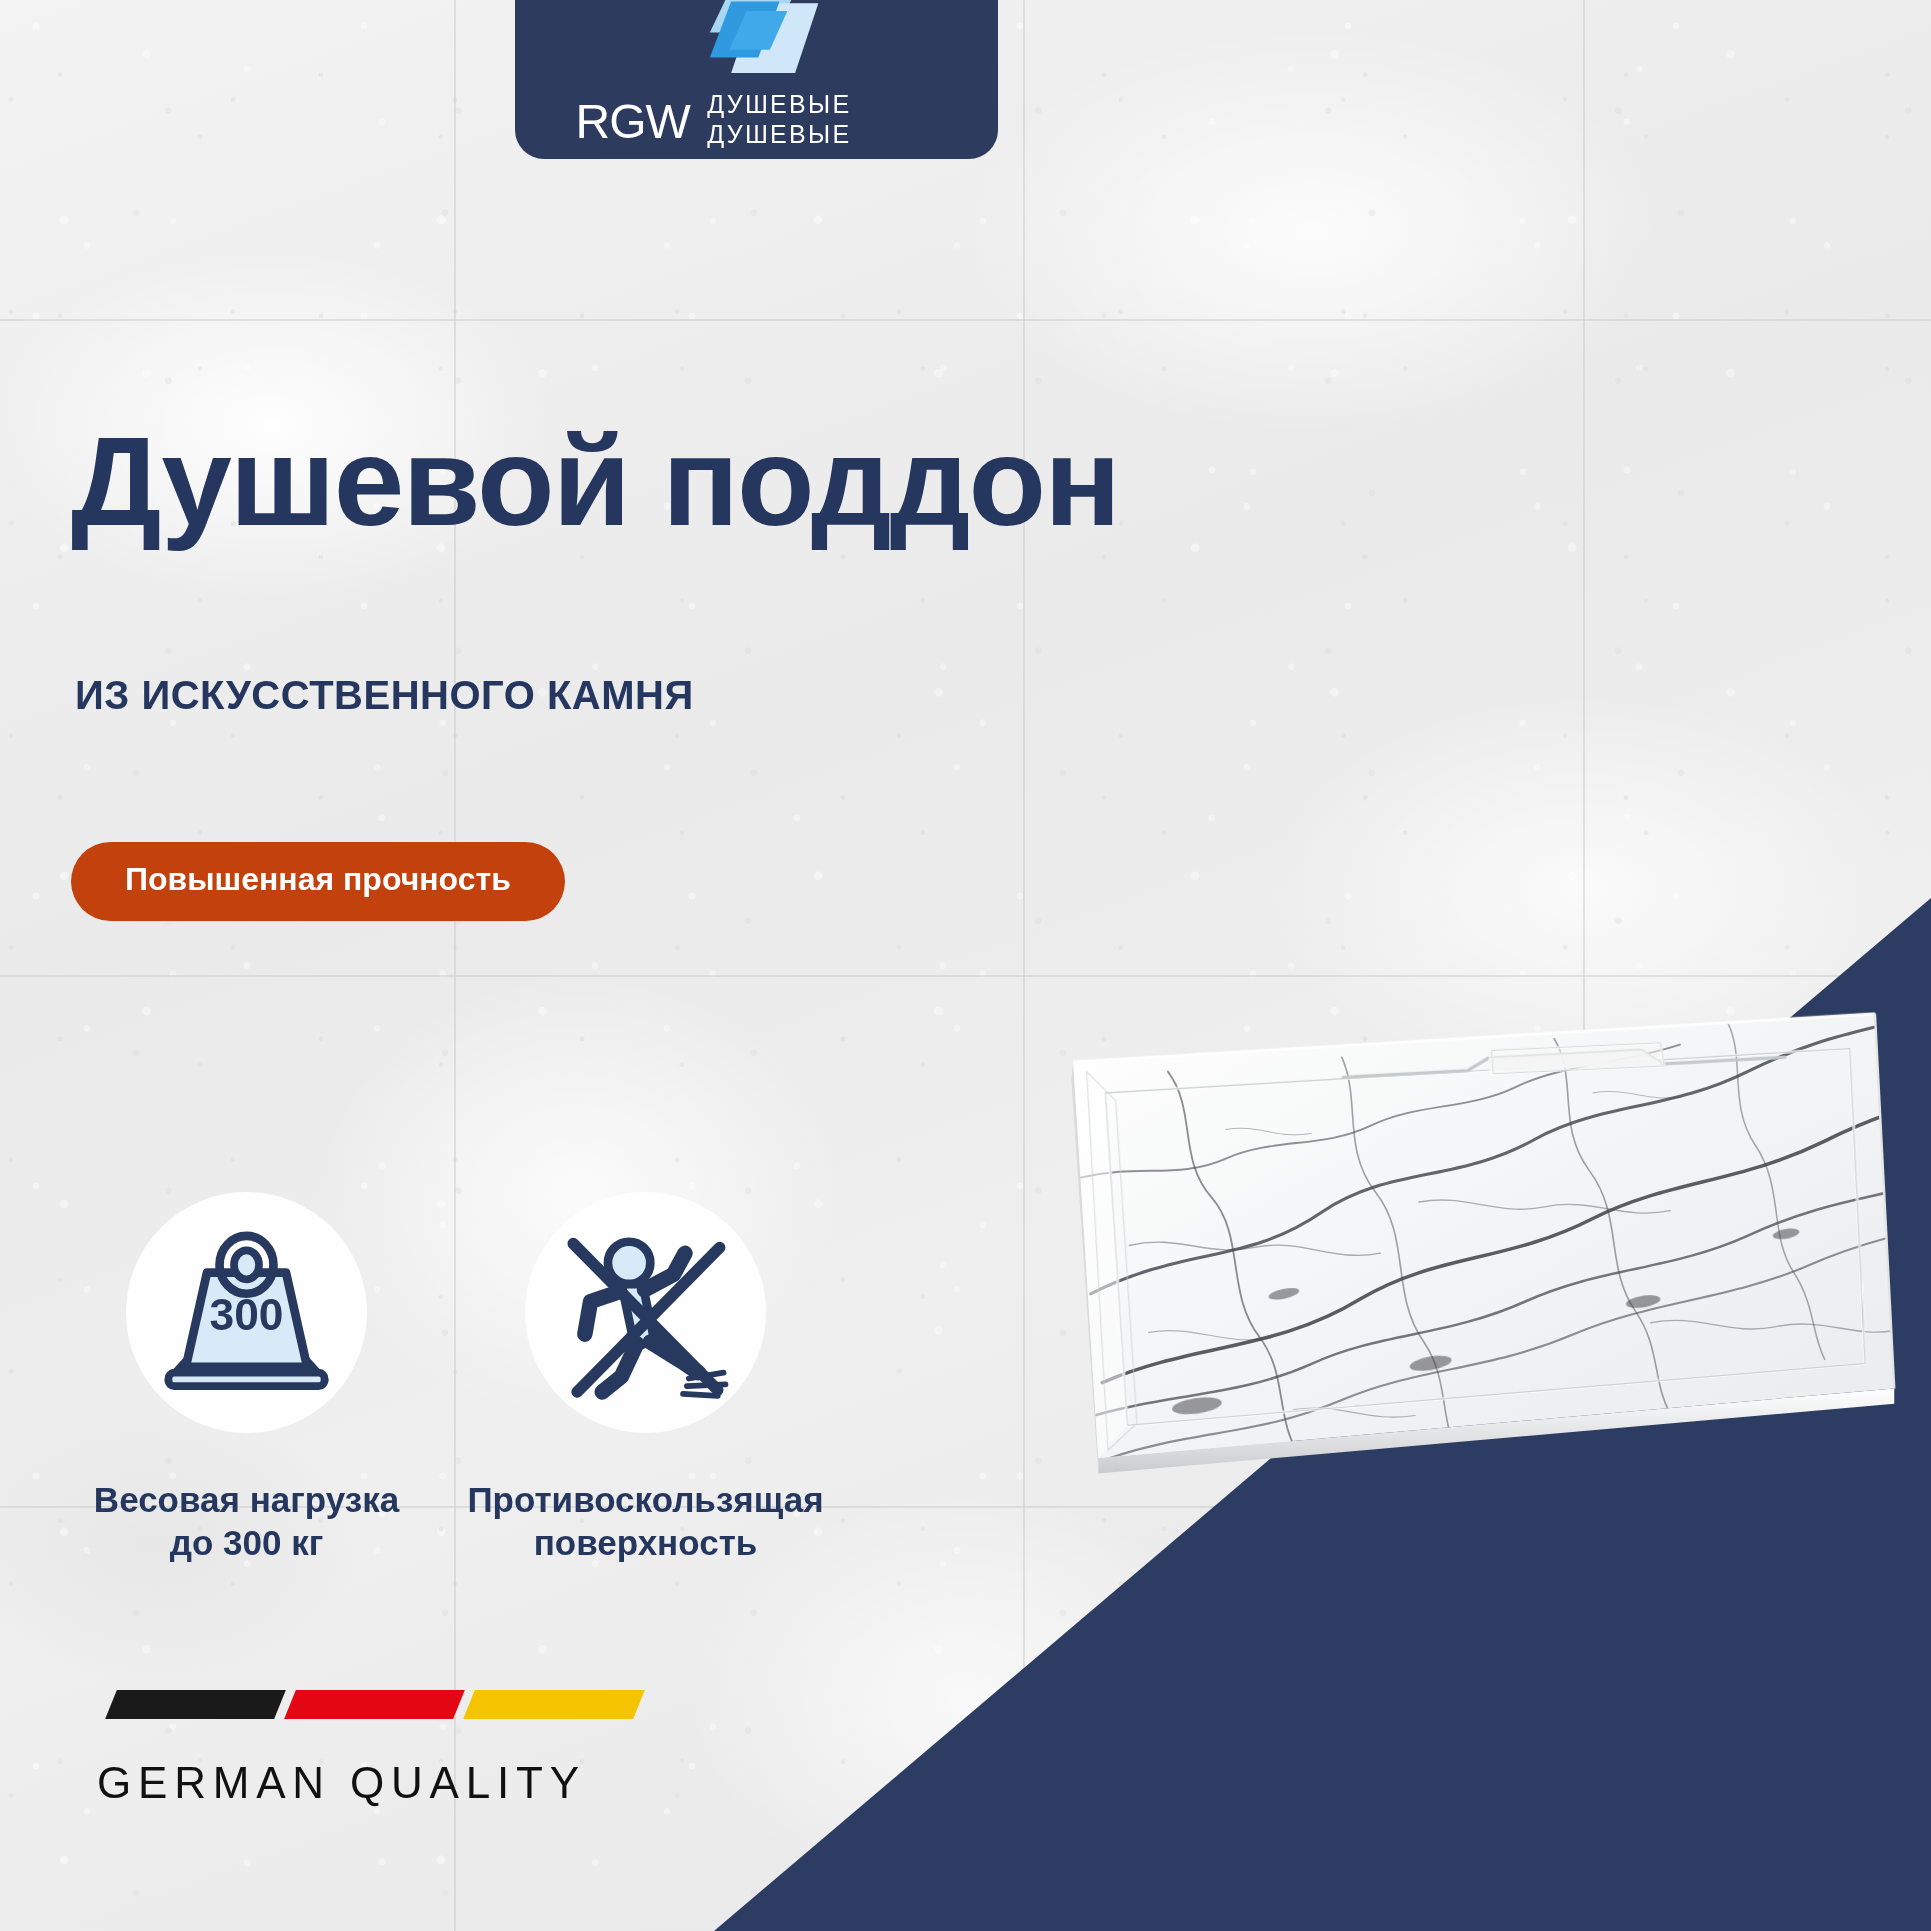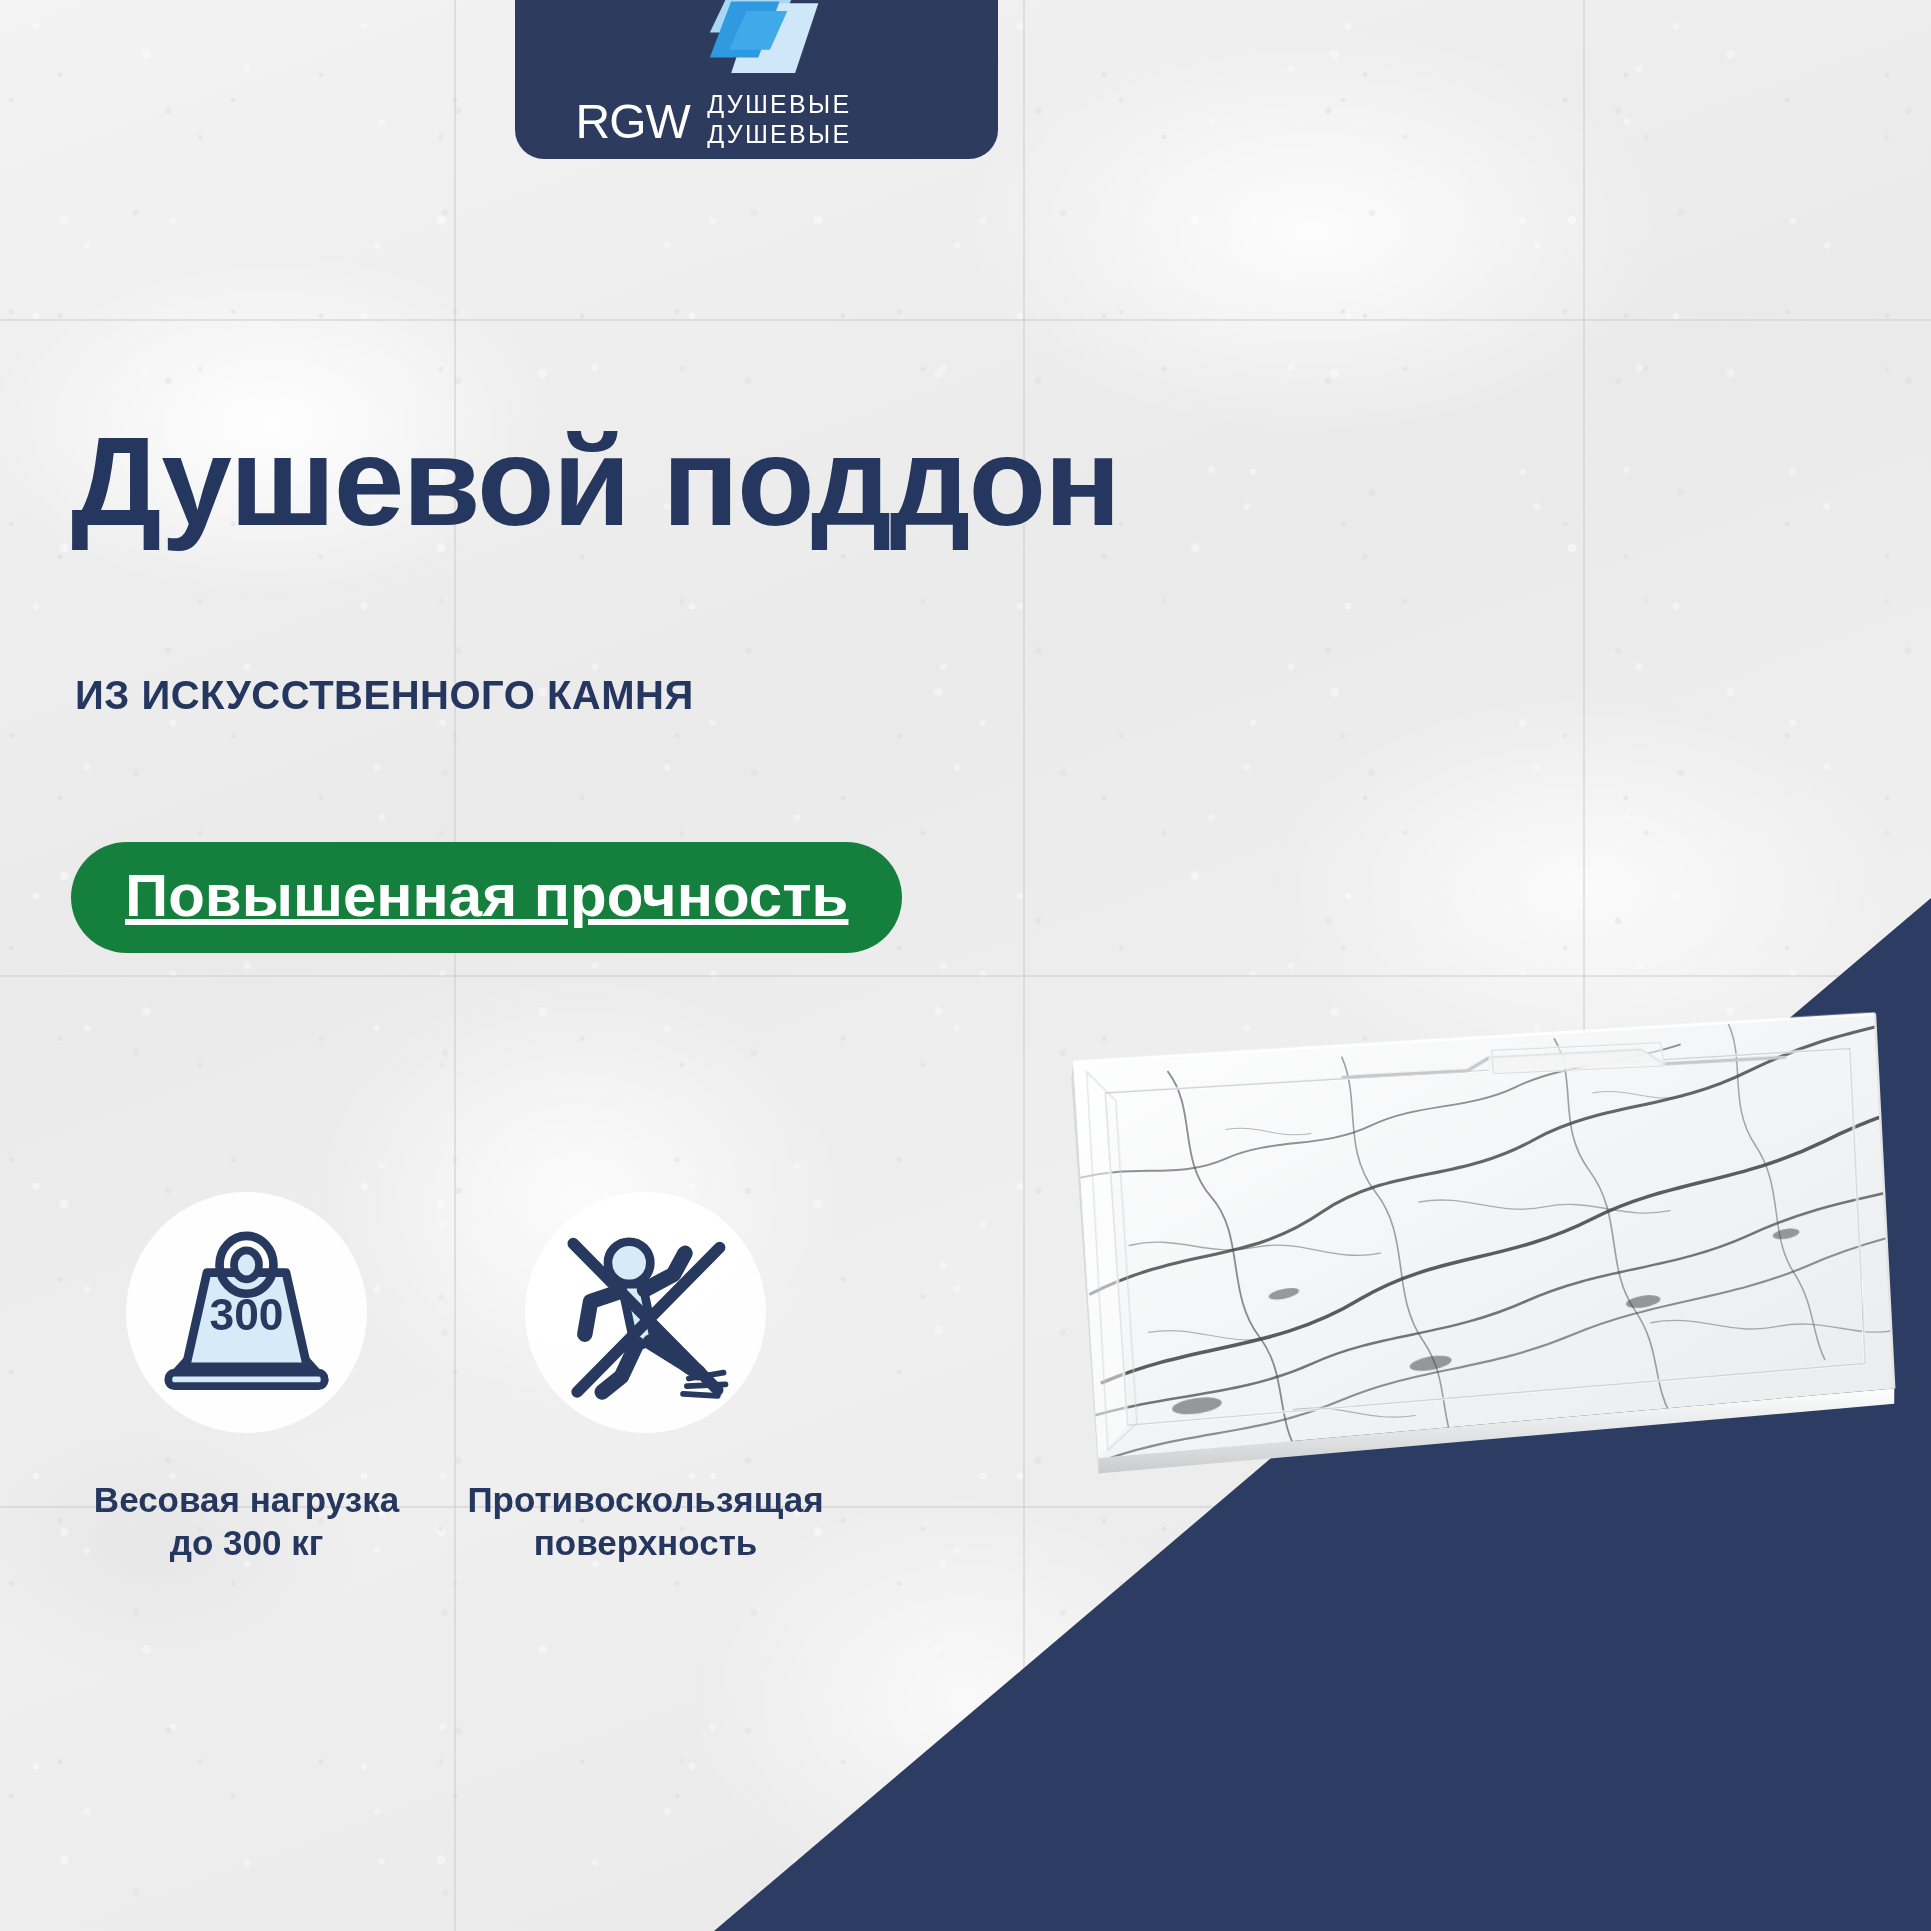--- a/index.html
+++ b/index.html
@@ -60,22 +60,22 @@
   .logo-tag{color:#fff;font-size:25px;line-height:1.18;letter-spacing:2.3px;font-weight:400;padding-bottom:3.9px;}
 
   
   .headline{position:absolute;left:71px;top:417px;width:1294px;
     font-size:127px;font-weight:700;color:#25375e;letter-spacing:-1.9px;line-height:1.02;white-space:nowrap;}
   .subhead{position:absolute;left:75px;top:674px;width:1159px;
     font-size:40px;font-weight:700;color:#25375e;letter-spacing:0.5px;line-height:1.05;white-space:nowrap;}
 
   
   .pills{position:absolute;left:71px;top:842px;display:flex;flex-direction:column;gap:17.4px;align-items:flex-start;}
-  .pill{background:#15803d;color:#ffffff;border-radius:58px;
-    padding:19.3px 54px 23px 54px;font-size:60px;font-weight:700;letter-spacing:0;white-space:nowrap;text-decoration:underline;}
+  .pill{background:#c2410c;color:#ffffff;border-radius:58px;
+    padding:19.3px 54px 23px 54px;font-size:32px;font-weight:700;letter-spacing:0;white-space:nowrap;}
 
   
   .features{position:absolute;left:87px;top:1192px;width:772px;display:flex;gap:80px;}
   .feature{width:319px;display:flex;flex-direction:column;align-items:center;}
   .fcircle{width:241px;height:241px;border-radius:50%;background:rgba(255,255,255,.93);
     display:flex;align-items:center;justify-content:center;}
   .fcaption{margin-top:46px;text-align:center;font-size:35px;font-weight:700;
     color:#25375e;line-height:1.22;white-space:pre-line;}
 
   
@@ -248,15 +248,23 @@
             <path d="M172,22 L24,172"></path>
           </g>
         </svg>
       </div>
       <div class="fcaption">Противоскользящая
 поверхность</div>
     </div>
 
   </div>
 
+  <div class="german">
+    <div class="flag">
+      <span class="s0"></span>
+      <span class="s1"></span>
+      <span class="s2"></span>
+    </div>
+    <div class="german-text">GERMAN QUALITY</div>
+  </div>
 
 </div>
 
 
 </body></html>

